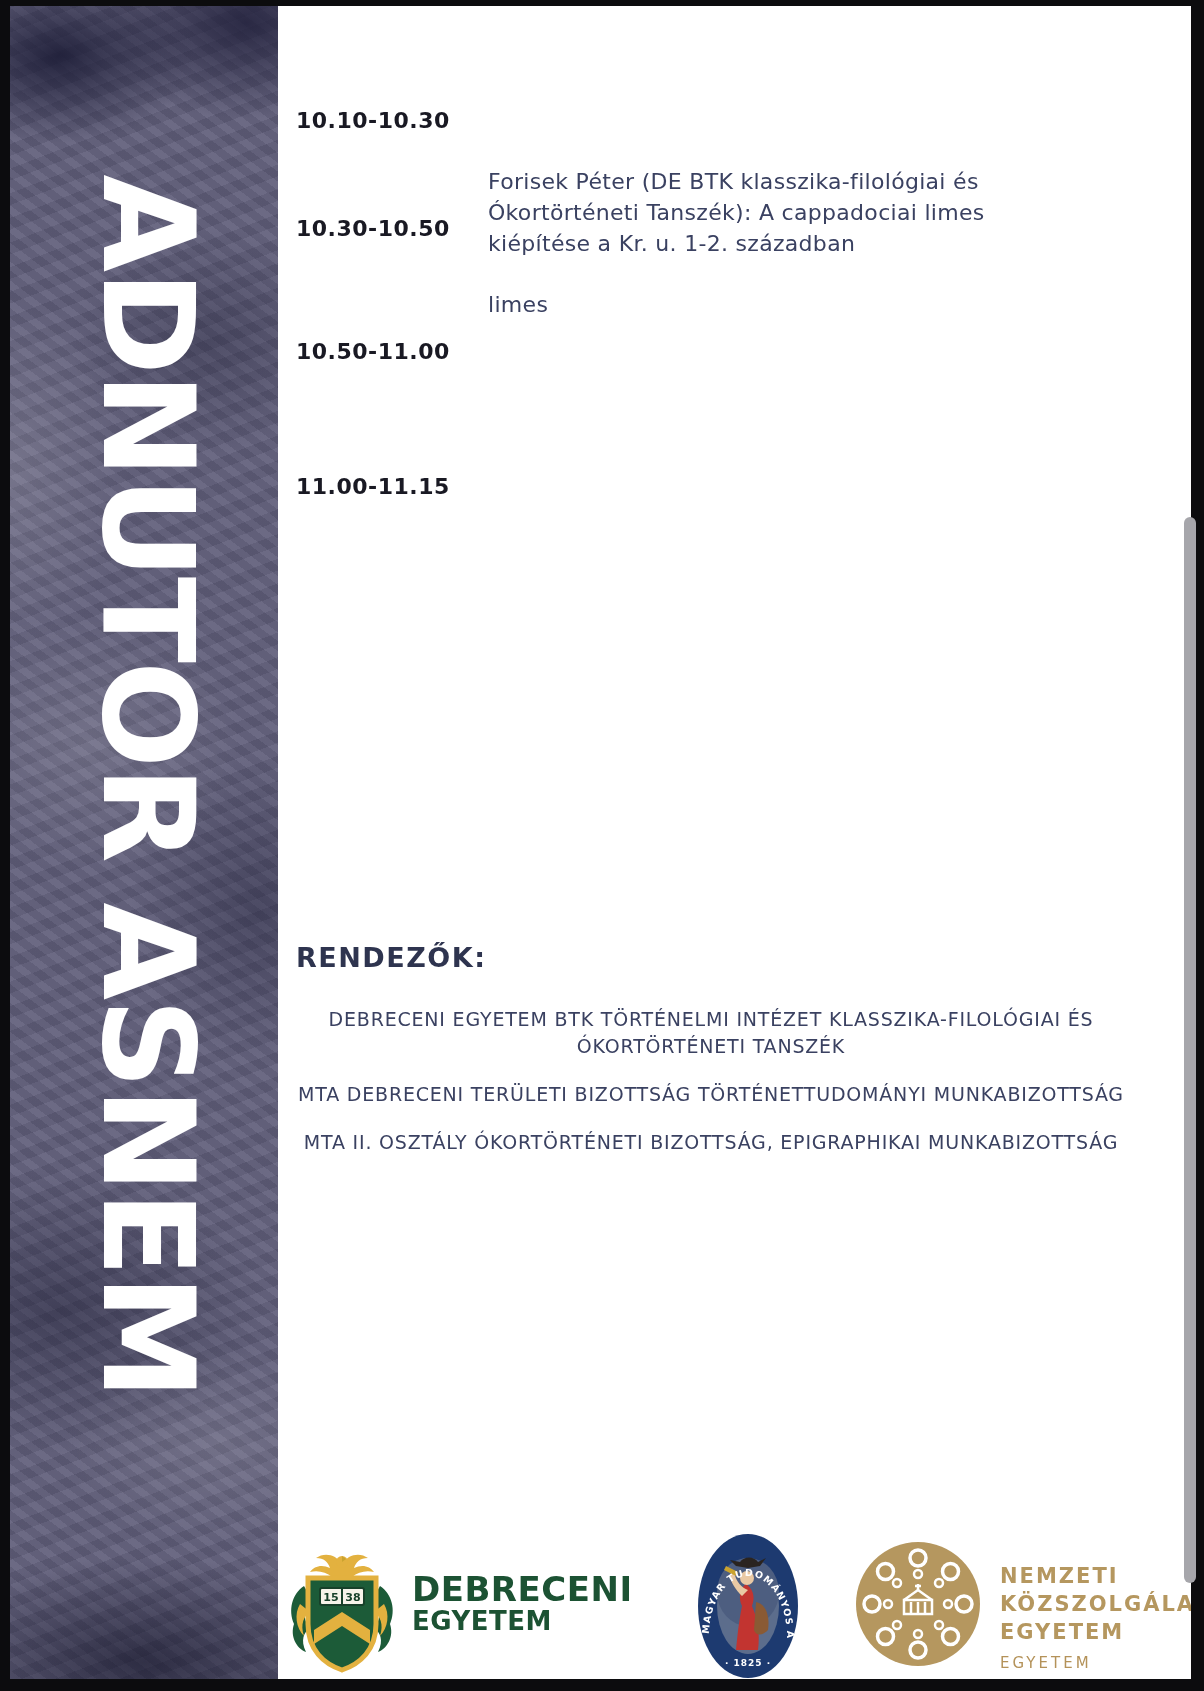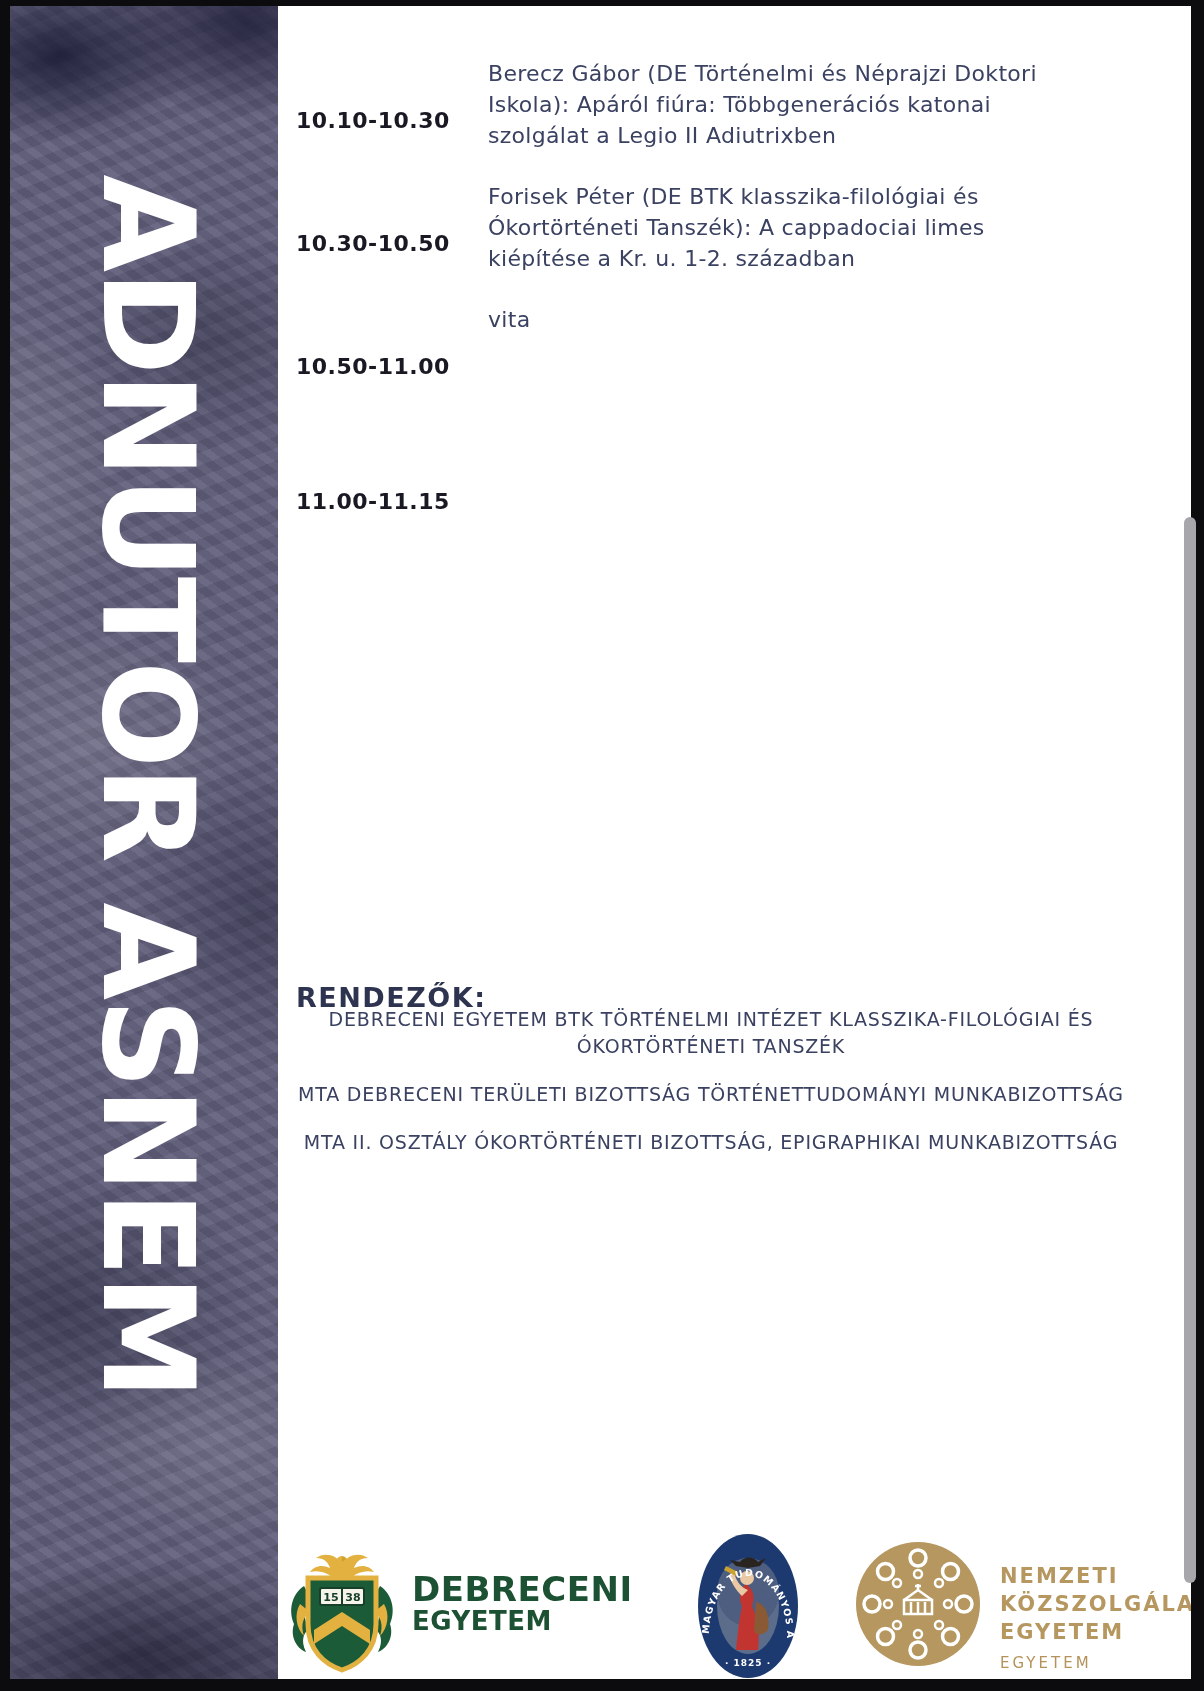--- a/index.html
+++ b/index.html
@@ -44,21 +44,21 @@
   .row-1 { margin-bottom:30px; } .row-2 { margin-bottom:30px; } .row-3 { margin-bottom:57px; }
   .time-label {
     flex:0 0 192px; font-size:22px; font-weight:800; letter-spacing:.5px;
     color:#191923; line-height:31px;margin-top:47px;
   }
   .session-description {
     width:588px; font-size:22px; line-height:31px; letter-spacing:.3px; color:#3a4161;
   }
 
   .organizers-heading {
-    position:absolute; left:18px; top:976px;
+    position:absolute; left:18px; top:936px;
     font-size:27px; font-weight:800; letter-spacing:1.5px; color:#2e344f;
   }
   .organizers-list { position:absolute; left:18px; top:1000px; width:830px; }
   .organizer-item {
     font-size:19px; line-height:27px; letter-spacing:.8px; color:#3a4161;
     font-weight:500; margin-bottom:21px; text-transform:uppercase;text-align:center;
   }
 
   
   .logo-de { position:absolute; left:8px; top:1538px; display:flex; }
@@ -87,29 +87,28 @@
 
     <div class="sidebar">
       <div class="vertical-title" id="vertical-title"><span class="vt-ch">M</span><span class="vt-ch">E</span><span class="vt-ch">N</span><span class="vt-ch">S</span><span class="vt-ch">A</span><span class="vt-ch">&nbsp;</span><span class="vt-ch">R</span><span class="vt-ch">O</span><span class="vt-ch">T</span><span class="vt-ch">U</span><span class="vt-ch">N</span><span class="vt-ch">D</span><span class="vt-ch">A</span></div>
     </div>
 
     <div class="content">
 
       <div class="schedule">
         <div class="schedule-row row-1">
           <div class="time-label">10.10-10.30</div>
-          <div class="session-description">Berecz Gábor (DE Történelmi és Néprajzi Doktori Iskola): Apáról fiúra: Többgenerációs katonai szolgálat a Legio II Adiutrixben</div>
         </div>
         <div class="schedule-row row-2">
           <div class="time-label">10.30-10.50</div>
           <div class="session-description">Forisek Péter (DE BTK klasszika-filológiai és Ókortörténeti Tanszék): A cappadociai limes kiépítése a Kr. u. 1-2. században</div>
         </div>
         <div class="schedule-row row-3">
           <div class="time-label">10.50-11.00</div>
-          <div class="session-description">vita</div>
+          <div class="session-description">limes</div>
         </div>
         <div class="schedule-row row-4">
           <div class="time-label">11.00-11.15</div>
         </div>
       </div>
 
       <div class="organizers-heading">RENDEZŐK:</div>
 
       <div class="organizers-list">
         <div class="organizer-item">DEBRECENI EGYETEM BTK TÖRTÉNELMI INTÉZET KLASSZIKA-FILOLÓGIAI ÉS ÓKORTÖRTÉNETI TANSZÉK</div>

